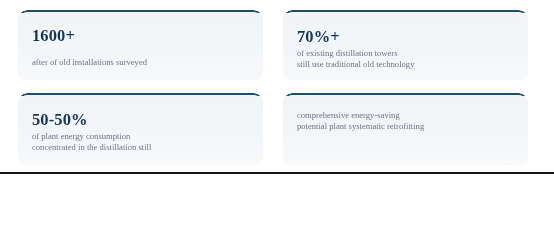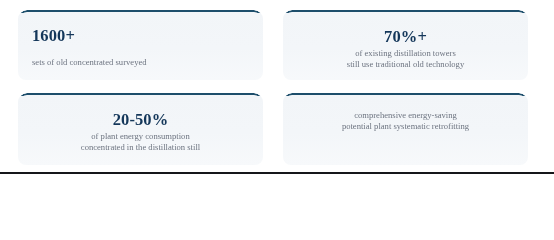--- a/index.html
+++ b/index.html
@@ -86,21 +86,21 @@
     color: #6d7480;
     margin: 0;
     white-space: pre-line;
   }
 
   
   .stat-card.spaced .stat-value { margin-bottom: 12px; }
   .stat-card.tight  .stat-value { margin-bottom: 2px; }
 
   .stat-card.spaced .card-body { padding-top: 5px; }
-  .stat-card.tight  .card-body { padding-top: 6px; text-align: center; }
+  .stat-card.tight  .card-body { padding-top: 6px; }
 
   #bottom-rule {
     position: absolute;
     left: 0;
     top: 172px;
     width: 554px;
     height: 2px;
     background: #15161a;
   }
 </style>
@@ -108,37 +108,37 @@
 <body>
 
 <div id="stats-panel">
 
   <div id="stats-grid">
 
     <div class="stat-card spaced">
       <span class="card-top-accent"></span>
       <div class="card-body">
         <p class="stat-value">1600+</p>
-        <p class="stat-desc">sets of old concentrated surveyed</p>
+        <p class="stat-desc">after of old installations surveyed</p>
       </div>
     </div>
 
     <div class="stat-card tight">
       <span class="card-top-accent"></span>
       <div class="card-body">
         <p class="stat-value">70%+</p>
         <p class="stat-desc">of existing distillation towers
 still use traditional old technology</p>
       </div>
     </div>
 
     <div class="stat-card tight">
       <span class="card-top-accent"></span>
       <div class="card-body">
-        <p class="stat-value">20-50%</p>
+        <p class="stat-value">50-50%</p>
         <p class="stat-desc">of plant energy consumption
 concentrated in the distillation still</p>
       </div>
     </div>
 
     <div class="stat-card tight">
       <span class="card-top-accent"></span>
       <div class="card-body">
         <p class="stat-desc">comprehensive energy-saving
 potential plant systematic retrofitting</p>

